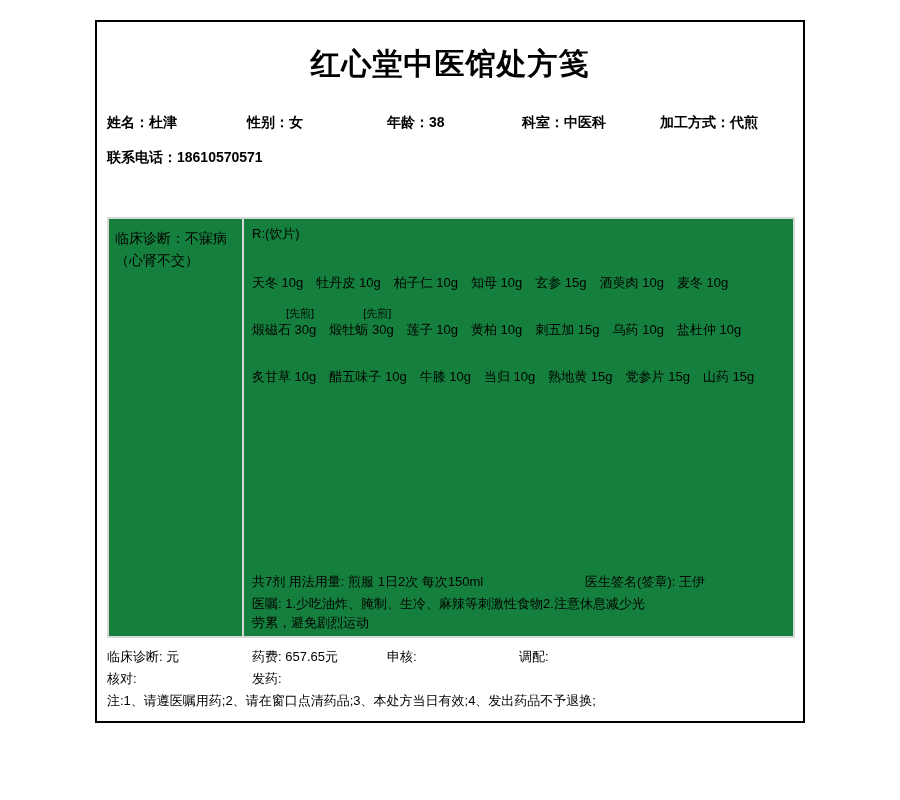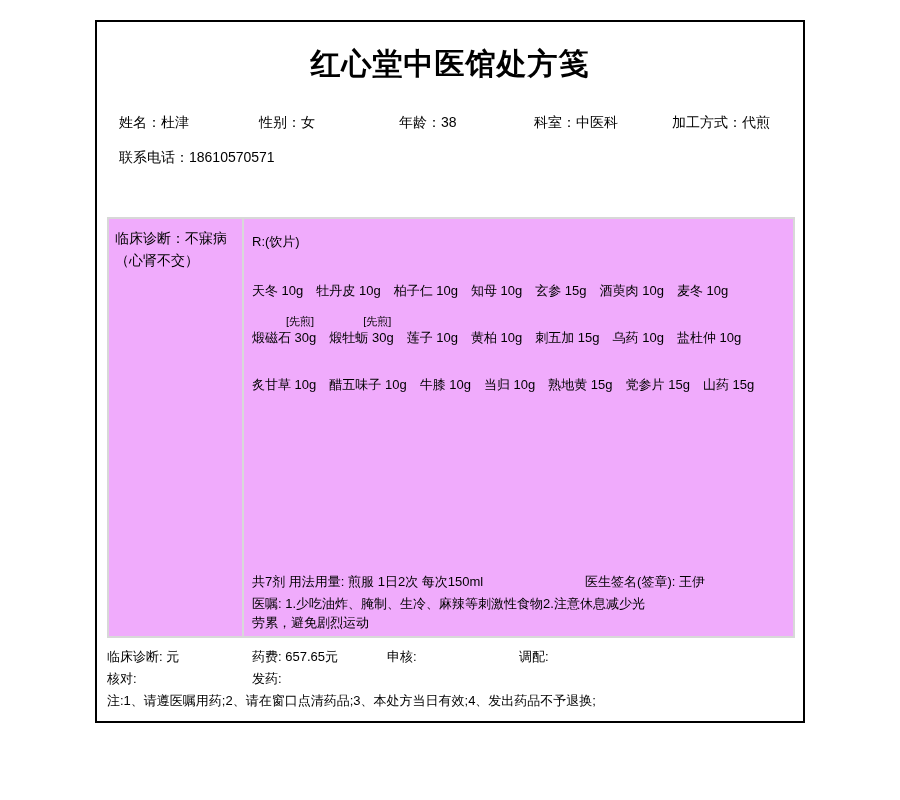--- a/index.html
+++ b/index.html
@@ -6,33 +6,33 @@
   body { font-family:"Liberation Sans","DejaVu Sans",sans-serif; color:#000; }
   .page { position:relative; width:900px; height:800px; background:#fff; overflow:hidden; }
   .sheet {
     position:absolute; left:95px; top:20px; width:706px; height:699px;
     border:2px solid #000; background:#fff;
   }
   .title {
     position:absolute; top:22px; left:0; width:100%;
     text-align:center; font-size:30px; font-weight:bold; letter-spacing:1px;
   }
-  .info-row { position:absolute; left:12px; width:100%; height:20px; font-size:14px; }
+  .info-row { position:absolute; left:0; width:100%; height:20px; font-size:14px;font-weight:bold; }
   .info-row .f { position:absolute; white-space:nowrap; }
   .rx-box {
     position:absolute; left:10px; top:195px; width:684px; height:417px;
-    border:2px solid #d8d8d8; display:flex; background:#f0abfc;
+    border:2px solid #d8d8d8; display:flex; background:#15803d;
   }
   .diag-cell {
     width:121px; padding:8px 6px; border-right:2px solid #d8d8d8;
     font-size:14px; line-height:22px;
   }
   .rx-cell {
     flex:1; display:flex; flex-direction:column;
-    padding:6px 8px 4px 8px; font-size:13px;margin-top:8px;
+    padding:6px 8px 4px 8px; font-size:13px;
   }
   .rx-header { margin-bottom:16px; }
   .med-line { margin-bottom:14px; white-space:nowrap; }
   .med-item { display:inline-block; margin-right:13px; vertical-align:bottom; }
   .med-note { display:block; height:15px; font-size:11px; padding-left:34px; }
   .med-text { display:block; font-size:13px; line-height:18px; }
   .rx-spacer { flex:1; }
   .usage-row {
     display:flex; justify-content:space-between; align-items:flex-end;
     padding-right:80px; margin-bottom:3px; line-height:19px;

